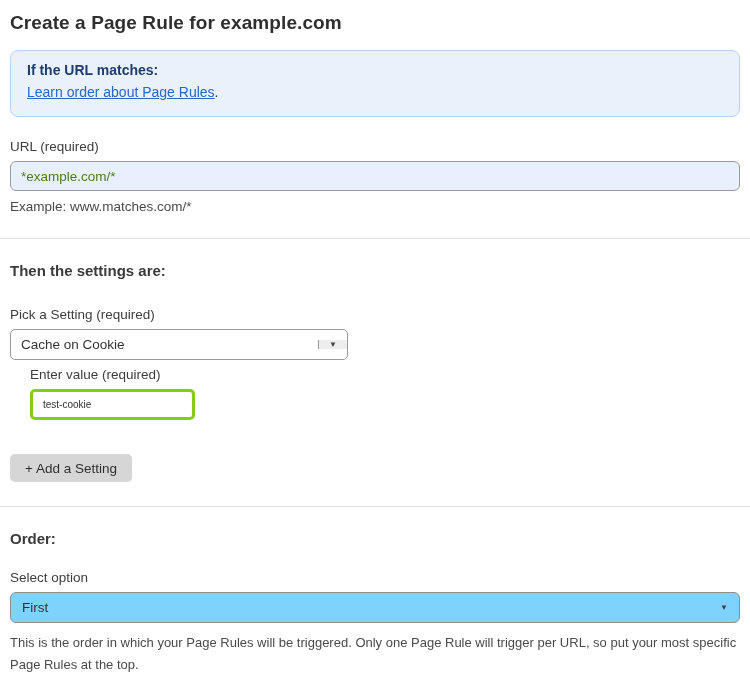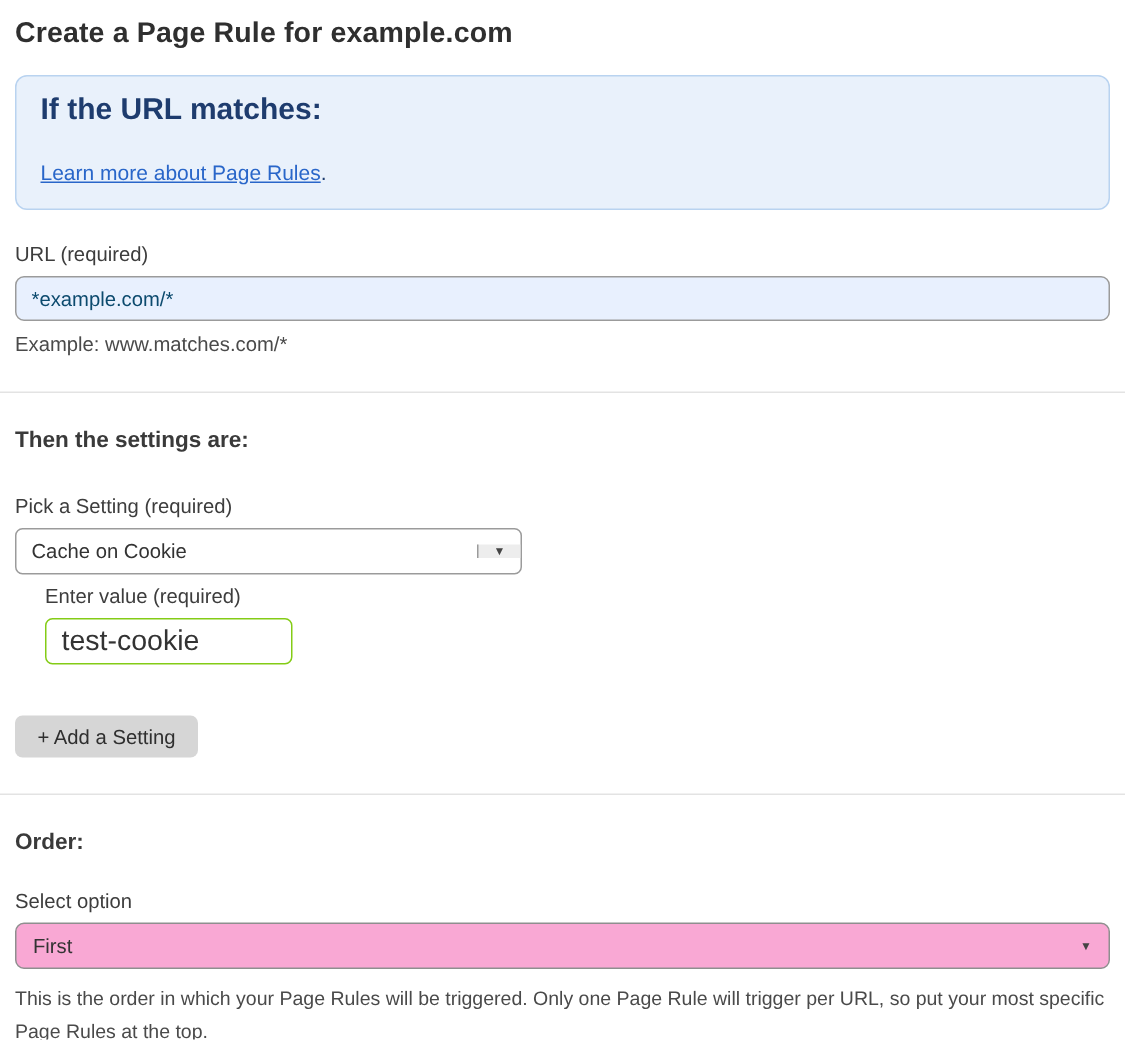--- a/index.html
+++ b/index.html
@@ -24,22 +24,22 @@
   .info-box {
     background: #e9f1fb;
     border: 1px solid #b9d3f0;
     border-radius: 8px;
     padding: 11px 16px 12px 16px;
     color: #1e3c6e;
     margin-bottom: 22px;
   }
   .info-heading {
     font-weight: 700;
-    font-size: 20px;
-    margin-bottom: 19px;
+    font-size: 14px;
+    margin-bottom: 3px;
   }
   .info-body {
     font-size: 14px;
     line-height: 23px;
     max-width: 700px;
   }
   .info-link-line { font-size: 14px; line-height: 23px; }
   .info-link {
     color: #2966c9;
     text-decoration: underline;
@@ -52,21 +52,21 @@
     margin-bottom: 7px;
   }
   .url-input {
     width: 730px;
     height: 30px;
     background: #e8f0fe;
     border: 1px solid #9b9b9b;
     border-radius: 6px;
     font-family: "Liberation Sans", sans-serif;
     font-size: 13.5px;
-    color: #0c4a6e;
+    color: #4d7c0f;
     padding: 0 10px;
     outline: none;
     display: block;
   }
   .field-example {
     font-size: 13.5px;
     color: #4a4a4a;
     margin-top: 8px;
   }
   .divider {
@@ -115,24 +115,24 @@
     display: flex;
     align-items: center;
     justify-content: center;
     font-size: 8px;
     color: #444;
   }
   .value-input {
     width: 165px;
     height: 31px;
     background: #ffffff;
-    border: 1px solid #84cc16;
+    border: 3px solid #84cc16;
     border-radius: 5px;
     font-family: "Liberation Sans", sans-serif;
-    font-size: 19px;
+    font-size: 10px;
     color: #333;
     padding: 0 10px;
     outline: none;
     display: block;
   }
   .btn {
     font-family: "Liberation Sans", sans-serif;
     font-size: 13.5px;
     border: none;
     border-radius: 5px;
@@ -142,21 +142,21 @@
     padding: 0 15px;
     height: 29px;
   }
   .add-setting-btn { margin-top: 34px; height: 28px; }
   
   .order-select {
     width: 730px;
     height: 31px;
     border: 1px solid #8f8f8f;
     border-radius: 6px;
-    background: #f9a8d4;
+    background: #7dd3fc;
     display: flex;
     align-items: center;
     justify-content: space-between;
     padding: 0 11px;
     cursor: pointer;
   }
   .order-select .select-text { font-size: 13.5px; color: #333; }
   .order-select .caret { font-size: 8px; color: #444; }
   .order-help {
     font-size: 13px;
@@ -168,21 +168,21 @@
 </style>
 </head>
 <body>
 
 
 
 <h1 class="page-title">Create a Page Rule for example.com</h1>
 
 <div class="info-box">
   <div class="info-heading">If the URL matches:</div>
-  <div class="info-link-line"><span class="info-link">Learn more about Page Rules</span><span>.</span></div>
+  <div class="info-link-line"><span class="info-link">Learn order about Page Rules</span><span>.</span></div>
 </div>
 
 <div class="field-label">URL (required)</div>
 <input class="url-input" type="text" value="*example.com/*" style="">
 <div class="field-example">Example: www.matches.com/*</div>
 
 <hr class="divider">
 
 <div class="section-heading">Then the settings are:</div>
 

